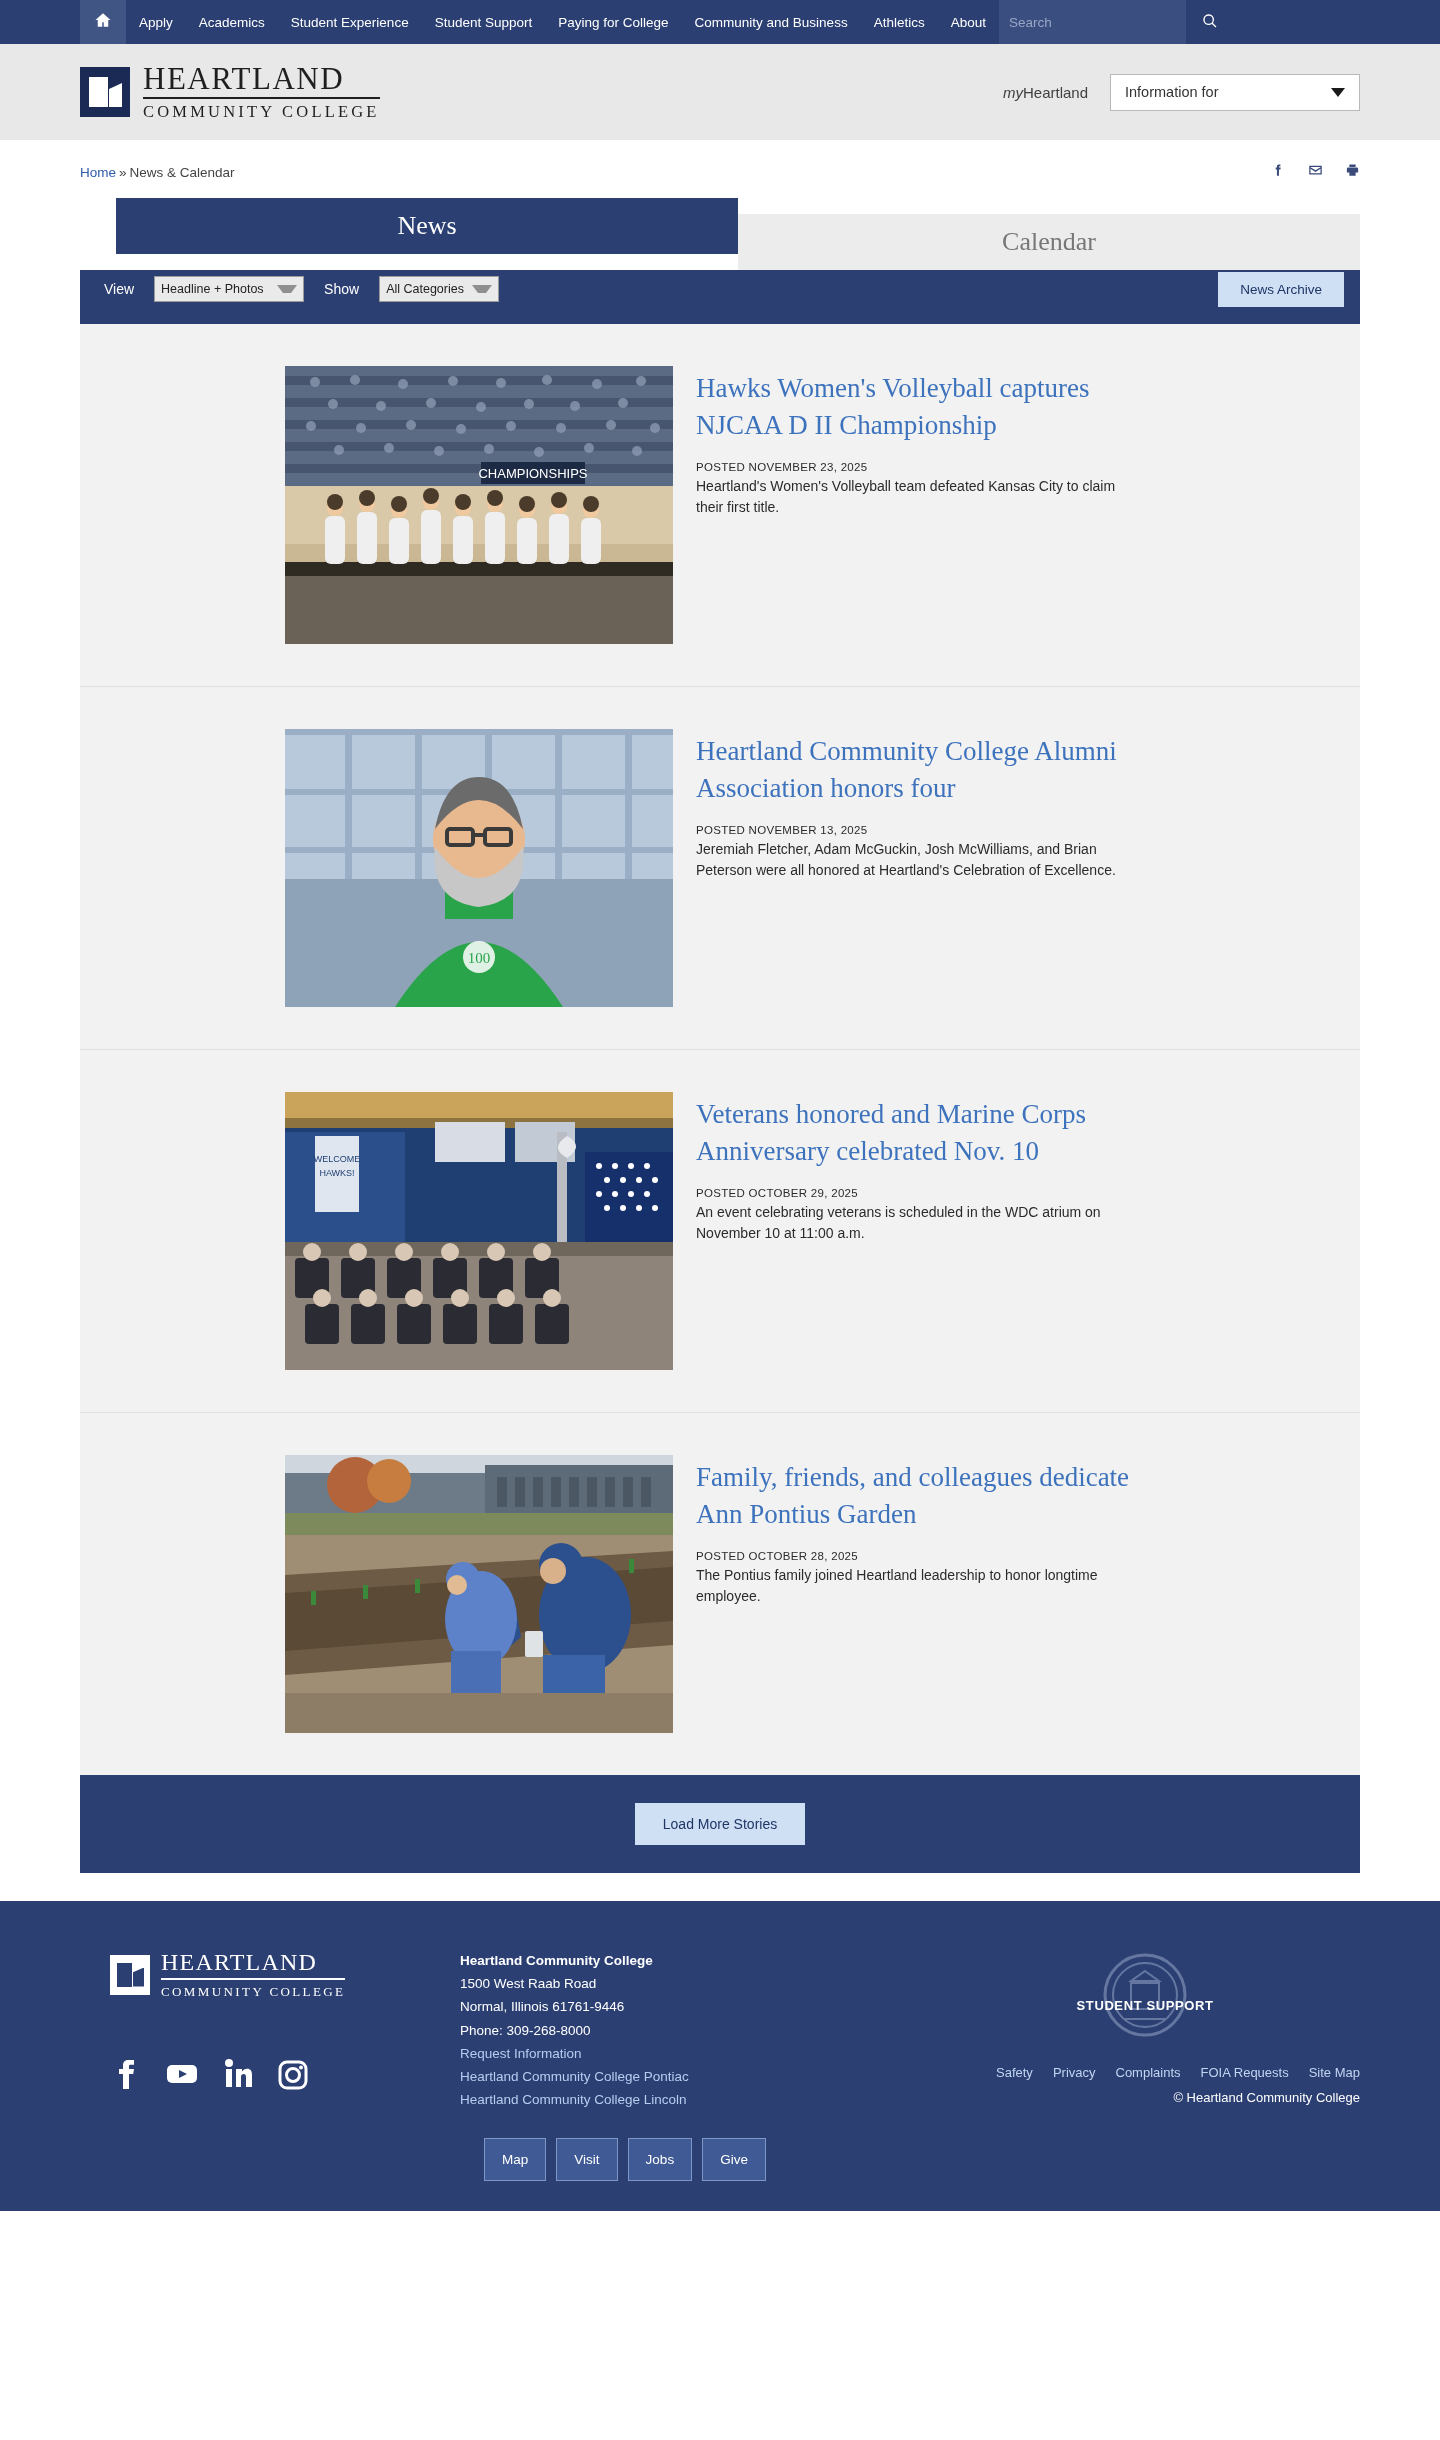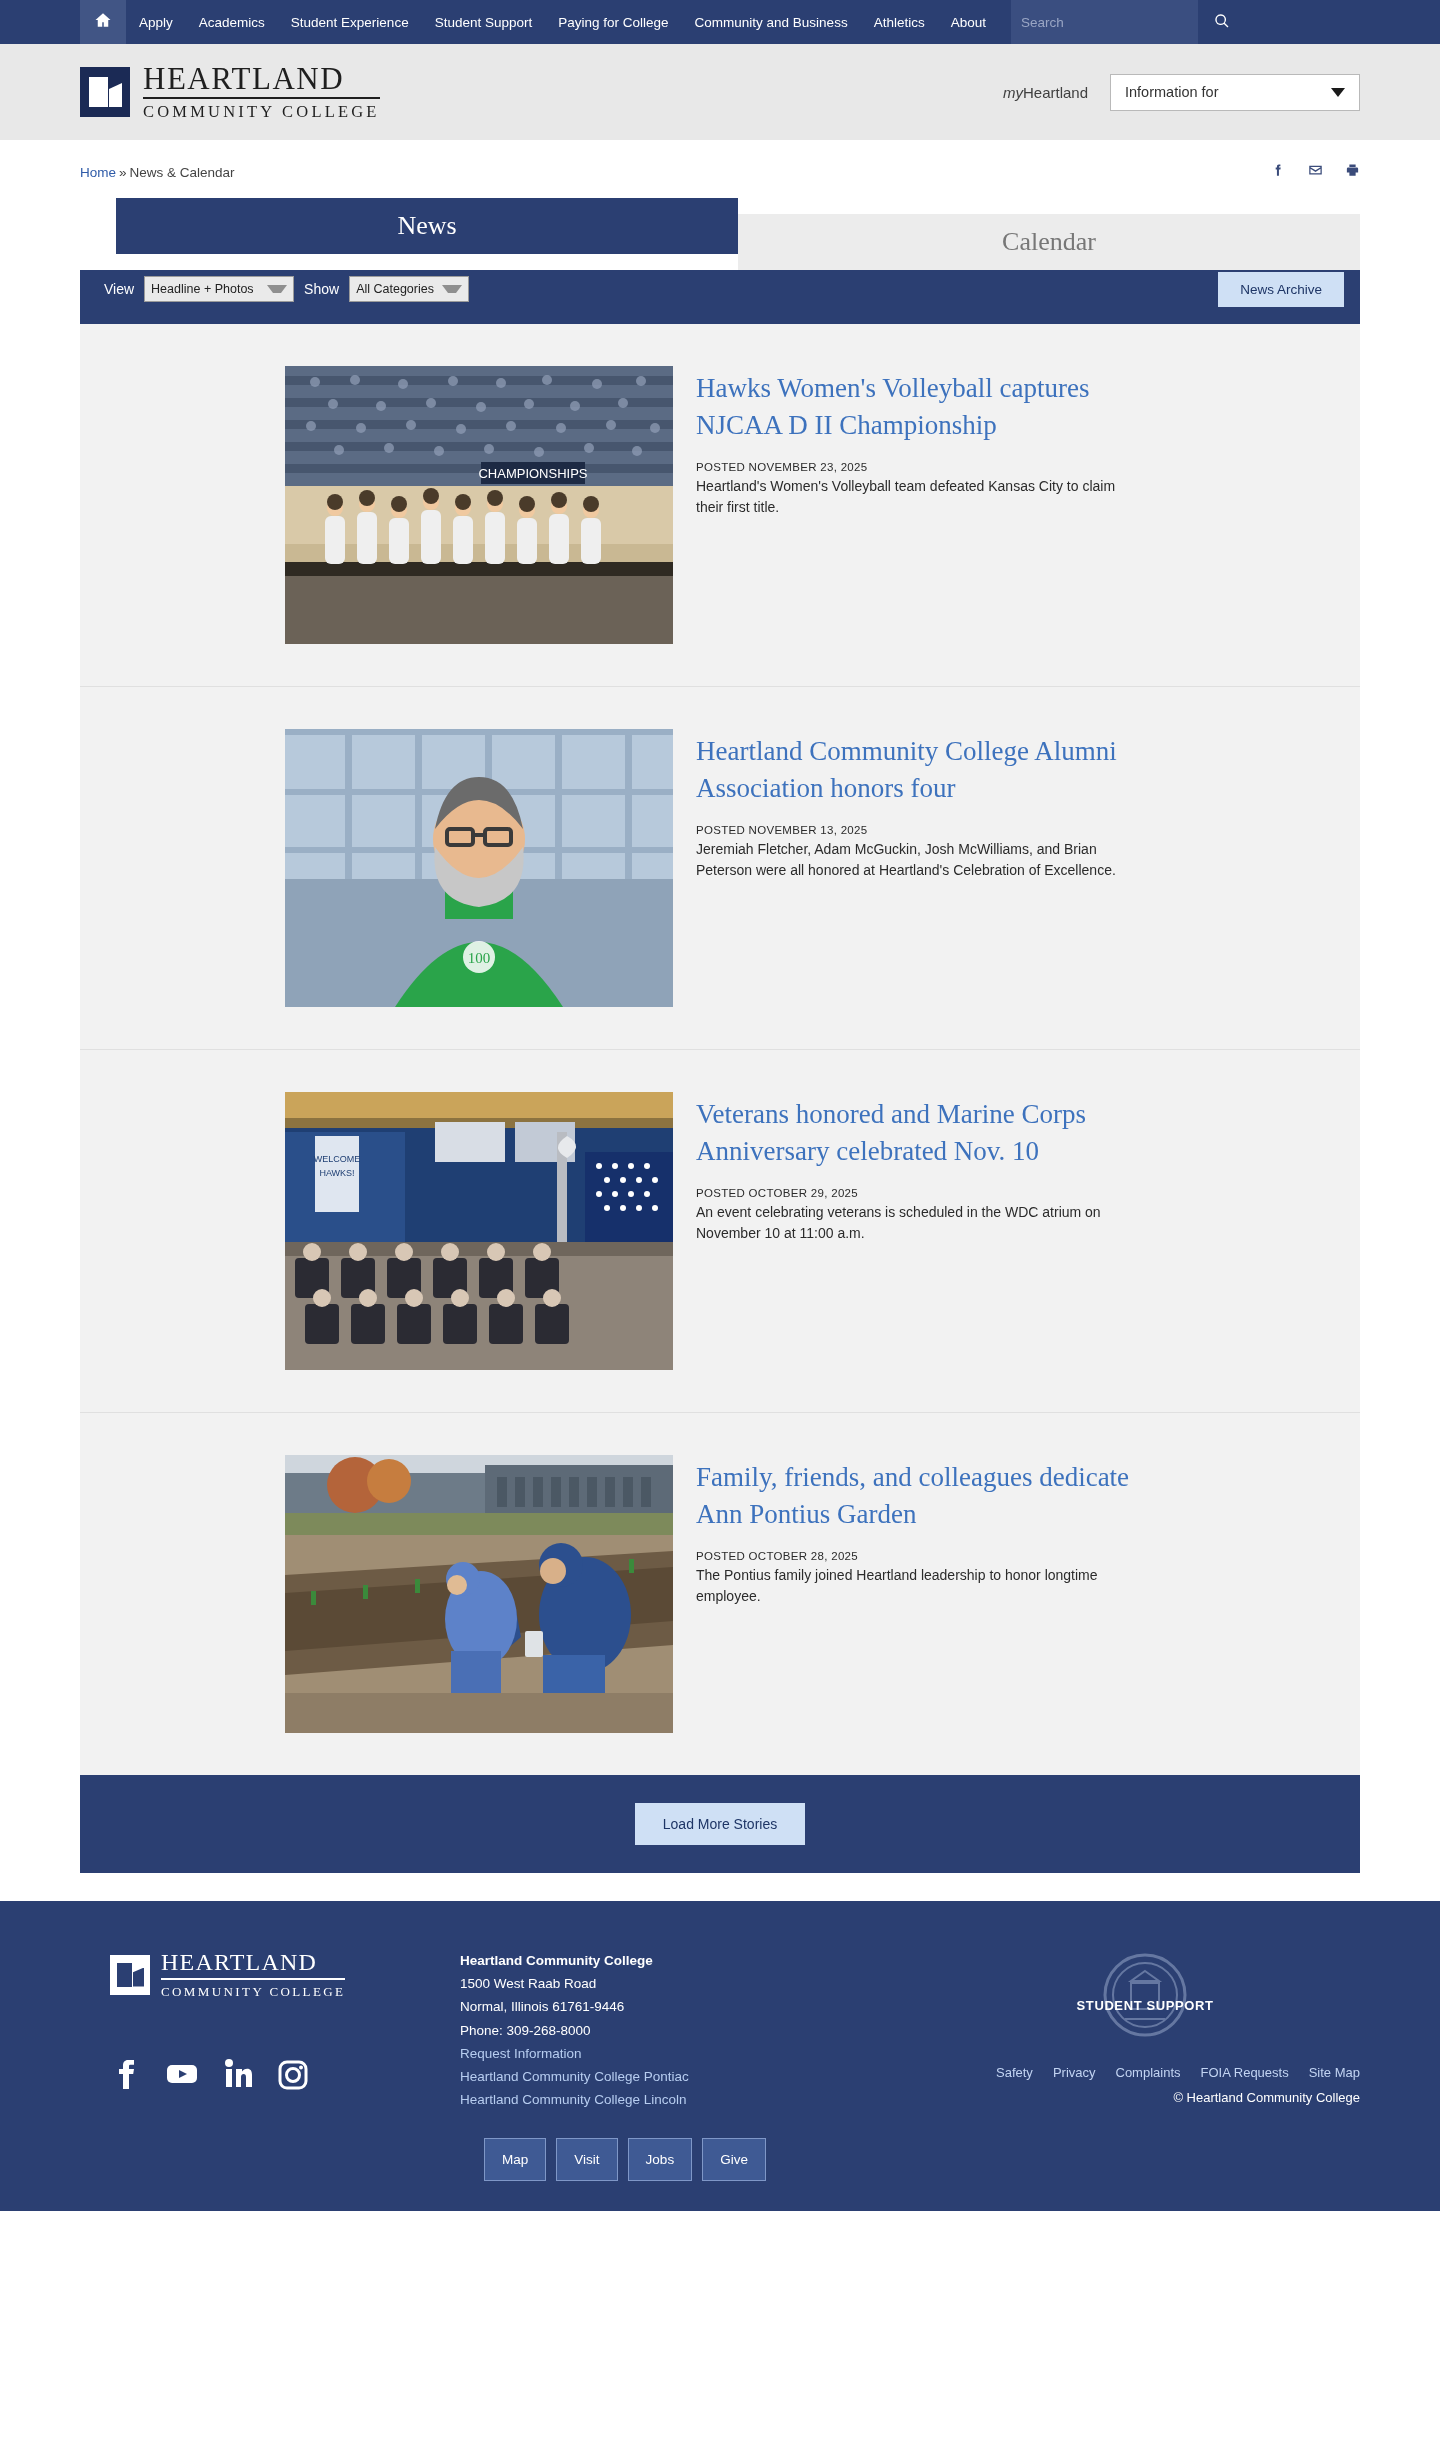--- a/index.html
+++ b/index.html
@@ -33,21 +33,20 @@
     padding:0 13px;
     color:#ffffff;
     font-size:13.5px;
     white-space:nowrap;
   }
   .search-wrap {
     display:flex; align-items:center;
     width:187px;
     background:#3a4e80;
     position:relative;
-    margin-left:12px;
   }
   .search-input {
     flex:1;
     background:transparent;
     border:0;
     outline:0;
     color:#c9cfe0;
     font-size:13.5px;
     font-family:"Liberation Sans", sans-serif;
     padding:0 10px;
@@ -166,21 +165,21 @@
   }
   .tab.active { background:#2b3f72; color:#fff; }
   .tab.inactive { background:#ececec; color:#777;margin-top:16px; }
 
   
   .filterbar {
     background:#2b3f72;
     height:54px;
     display:flex; align-items:center;
     padding:0 16px 16px 24px;
-    gap:10px;
+    gap:20px;
   }
   .filter-label { color:#fff; font-size:14px; }
   .select {
     height:26px;
     background:#eaeaea;
     border:1px solid #9b9b9b;
     display:flex; align-items:center;
     padding:0 6px;
     font-size:12.5px;
     color:#222;

